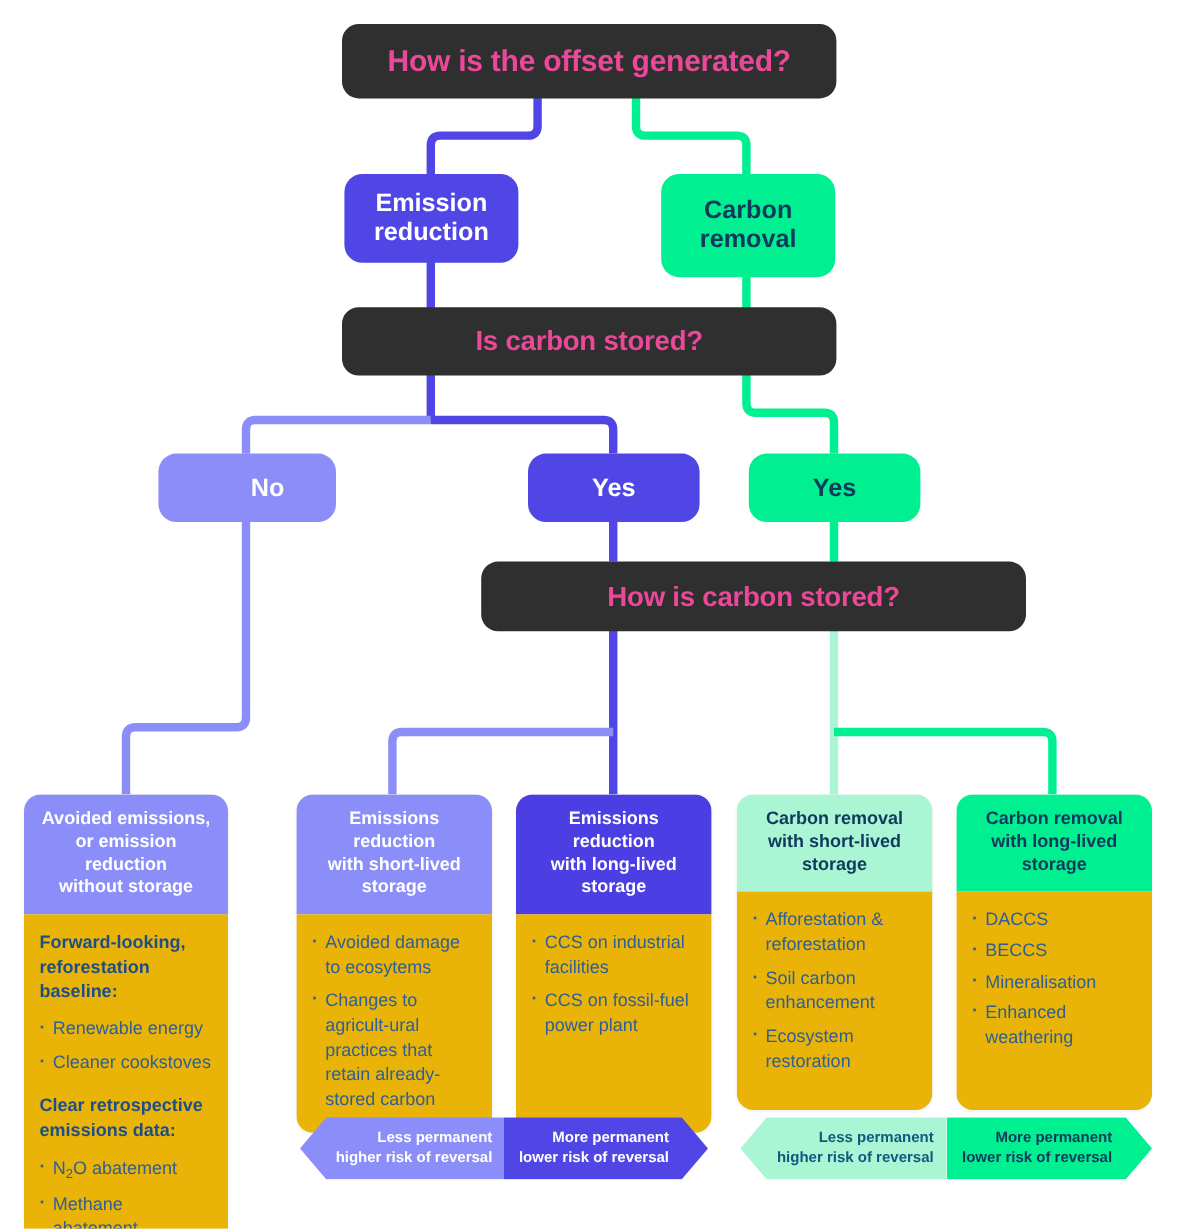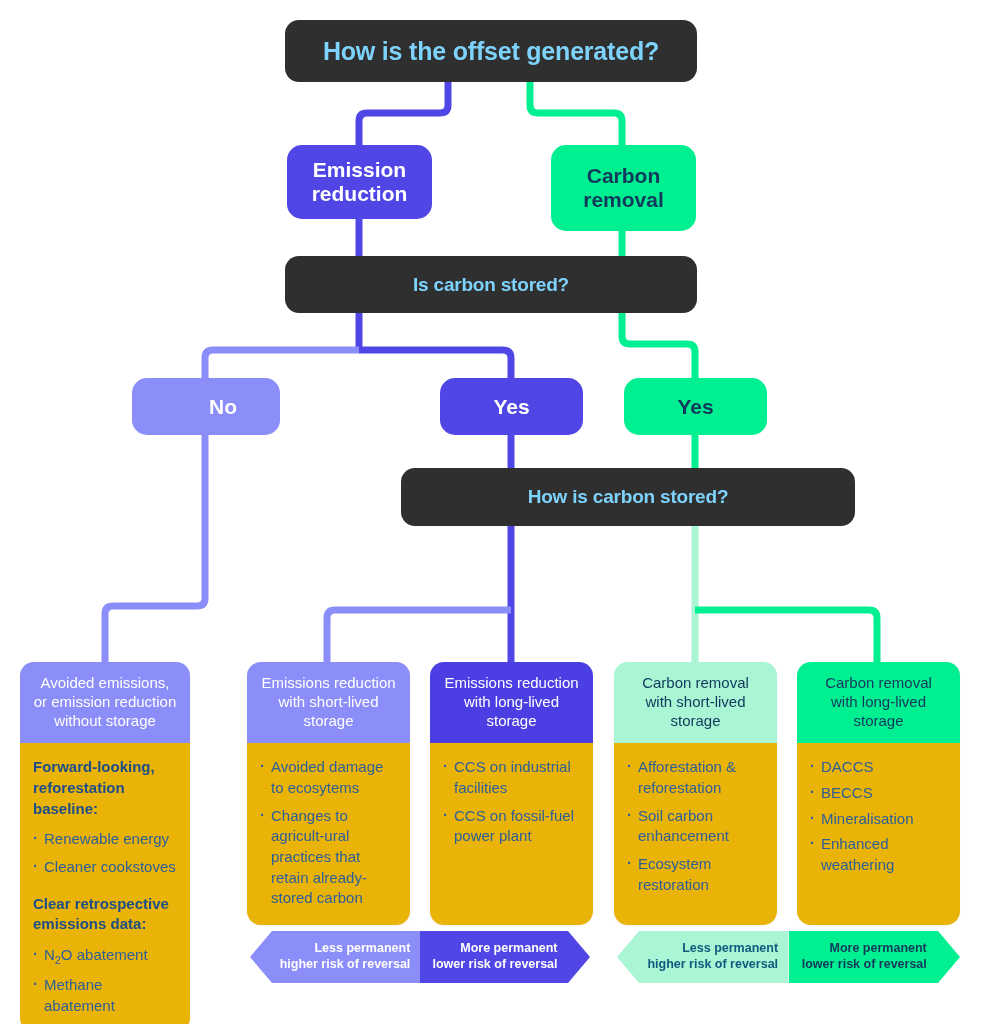--- a/index.html
+++ b/index.html
@@ -30,26 +30,26 @@
     box-sizing: border-box;
     display: flex;
     align-items: center;
     justify-content: center;
     text-align: center;
     border-radius: 14px;
     z-index: 2;
   }
   .q-node {
     background: #2f2f2f;
-    color: #7dd3fc;
+    color: #ec4899;
     font-weight: bold;
     letter-spacing: -0.2px;
   }
   .q-node.big { font-size: 25px; }
-  .q-node.mid { font-size: 19px; }
+  .q-node.mid { font-size: 23px; }
 
   .pill {
     font-weight: bold;
     font-size: 21px;
     line-height: 1.12;
     border-radius: 15px;
   }
 
   .c-purple-mid  { background: #5046e5; color: #ffffff; text-align: right; }
   .c-purple-lite { background: #8b8ef8; color: #ffffff; }
@@ -61,21 +61,21 @@
     box-sizing: border-box;
     border-radius: 14px;
     overflow: hidden;
     background: #f2f2f2;
     z-index: 2;
     box-shadow: 0 1px 2px rgba(0,0,0,0.05);
   }
   .card-head {
     padding: 12px 8px 13px 8px;
     text-align: center;
-    font-weight: normal;
+    font-weight: bold;
     font-size: 15px;
     line-height: 1.25;
   }
   .card-head.hp-lite { background: #8b8ef8; color: #ffffff; }
   .card-head.hp-mid  { background: #4b3fe4; color: #ffffff; }
   .card-head.hg-lite { background: #a9f5d4; color: #10395c; }
   .card-head.hg-brt  { background: #00ef91; color: #10395c; }
 
   .card-body {
     padding: 14px 13px 16px 13px;

